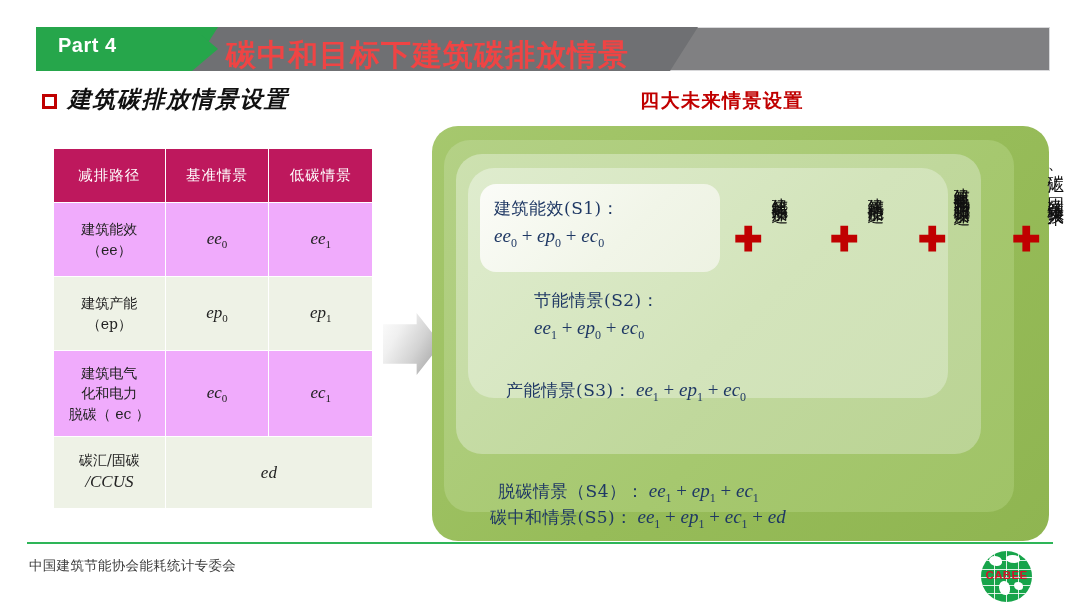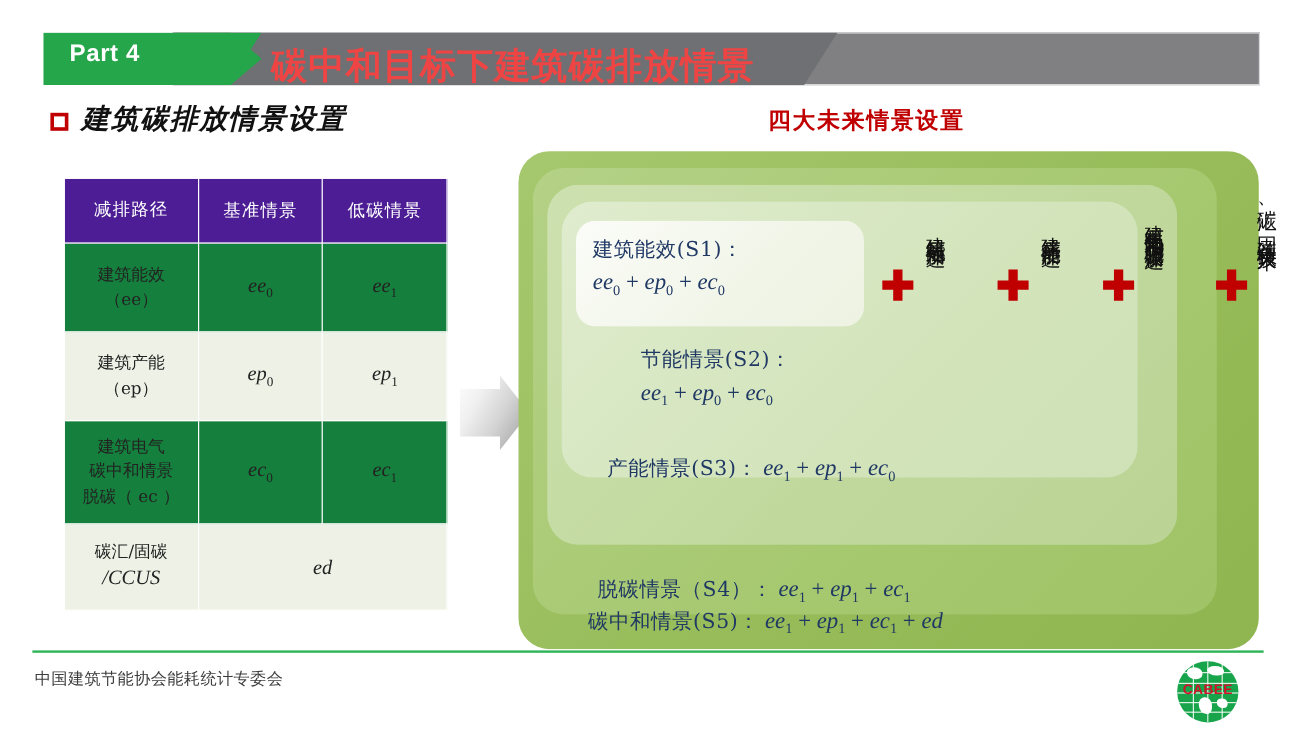--- a/index.html
+++ b/index.html
@@ -63,25 +63,25 @@
   }
 
   
   .tbl { position: absolute; left: 53px; top: 148px; border-collapse: collapse; width: 320px; }
   .tbl td, .tbl th {
     border: 1px solid #ffffff;
     text-align: center; vertical-align: middle;
     font-family: "DejaVu Serif", serif;
   }
   .tbl th {
-    background: #4c1d95; color: #ffffff; font-weight: normal;
+    background: #be185d; color: #ffffff; font-weight: normal;
     font-size: 14.5px; height: 54px; letter-spacing: 1px;
   }
   .tbl td { color: #222; font-size: 14px; }
-  .r-odd td { background: #15803d; }
+  .r-odd td { background: #f0abfc; }
   .r-even td { background: #eef2e6; }
   .c-path { width: 112px; line-height: 1.45; padding: 8px 4px; font-size: 14.5px; }
   .c-val { width: 104px; }
   .h-ee { height: 74px; }
   .h-ep { height: 74px; }
   .h-ec { height: 86px; }
   .h-ed { height: 72px; }
   .mathi { font-style: italic; font-family: "Liberation Serif", serif; font-size: 17px; }
   .mathi sub { font-style: normal; font-size: 11px; }
   .ccus { font-family: Liberation Serif, serif; font-style: italic; font-size: 17px; }
@@ -224,21 +224,21 @@
         <td class="c-val">
           <span class="mathi"><span>ep</span><sub>0</sub></span>
         </td>
         <td class="c-val">
           <span class="mathi"><span>ep</span><sub>1</sub></span>
         </td>
       </tr>
       <tr class="r-odd h-ec">
         <td class="c-path">
           <div>建筑电气</div>
-          <div>碳中和情景</div>
+          <div>化和电力</div>
           <div>脱碳（ ec ）</div>
         </td>
         <td class="c-val">
           <span class="mathi"><span>ec</span><sub>0</sub></span>
         </td>
         <td class="c-val">
           <span class="mathi"><span>ec</span><sub>1</sub></span>
         </td>
       </tr>
       <tr class="r-even h-ed">

